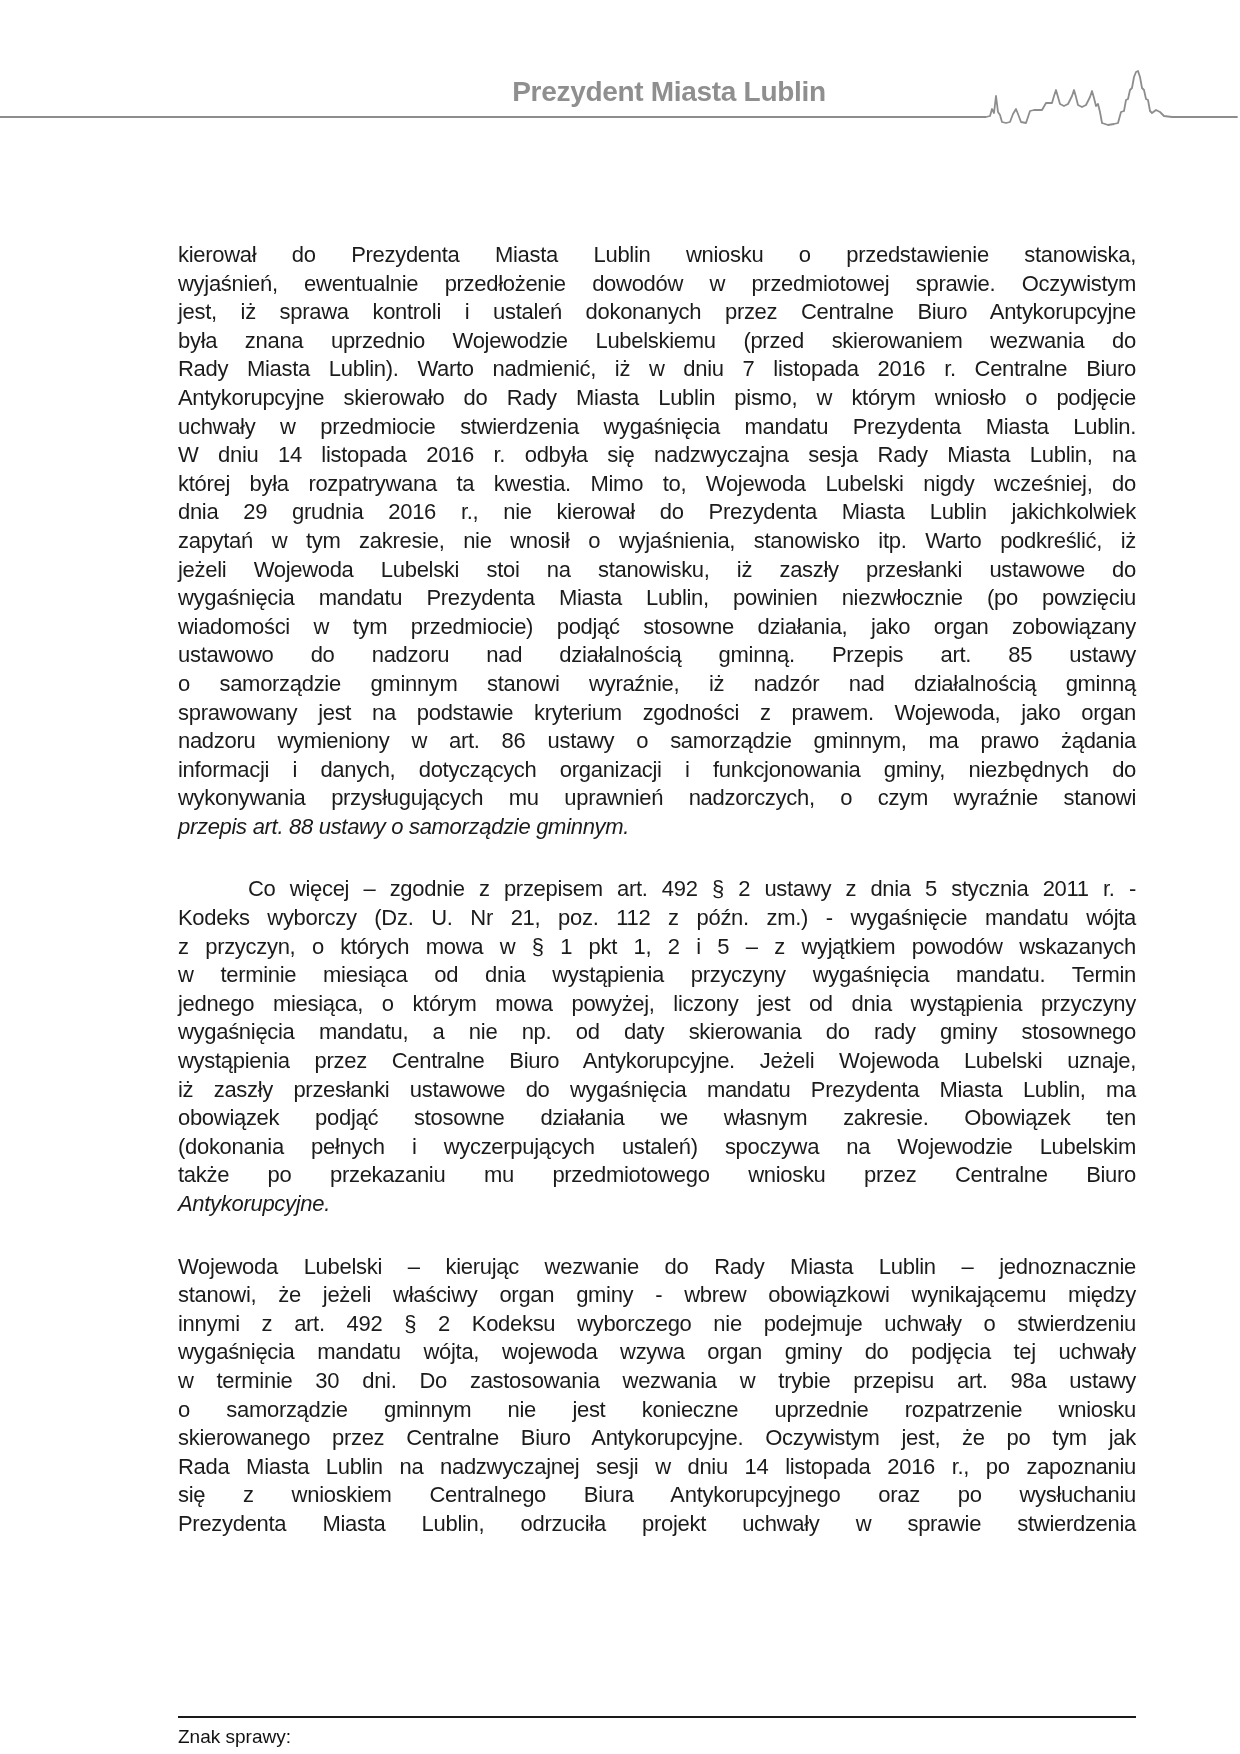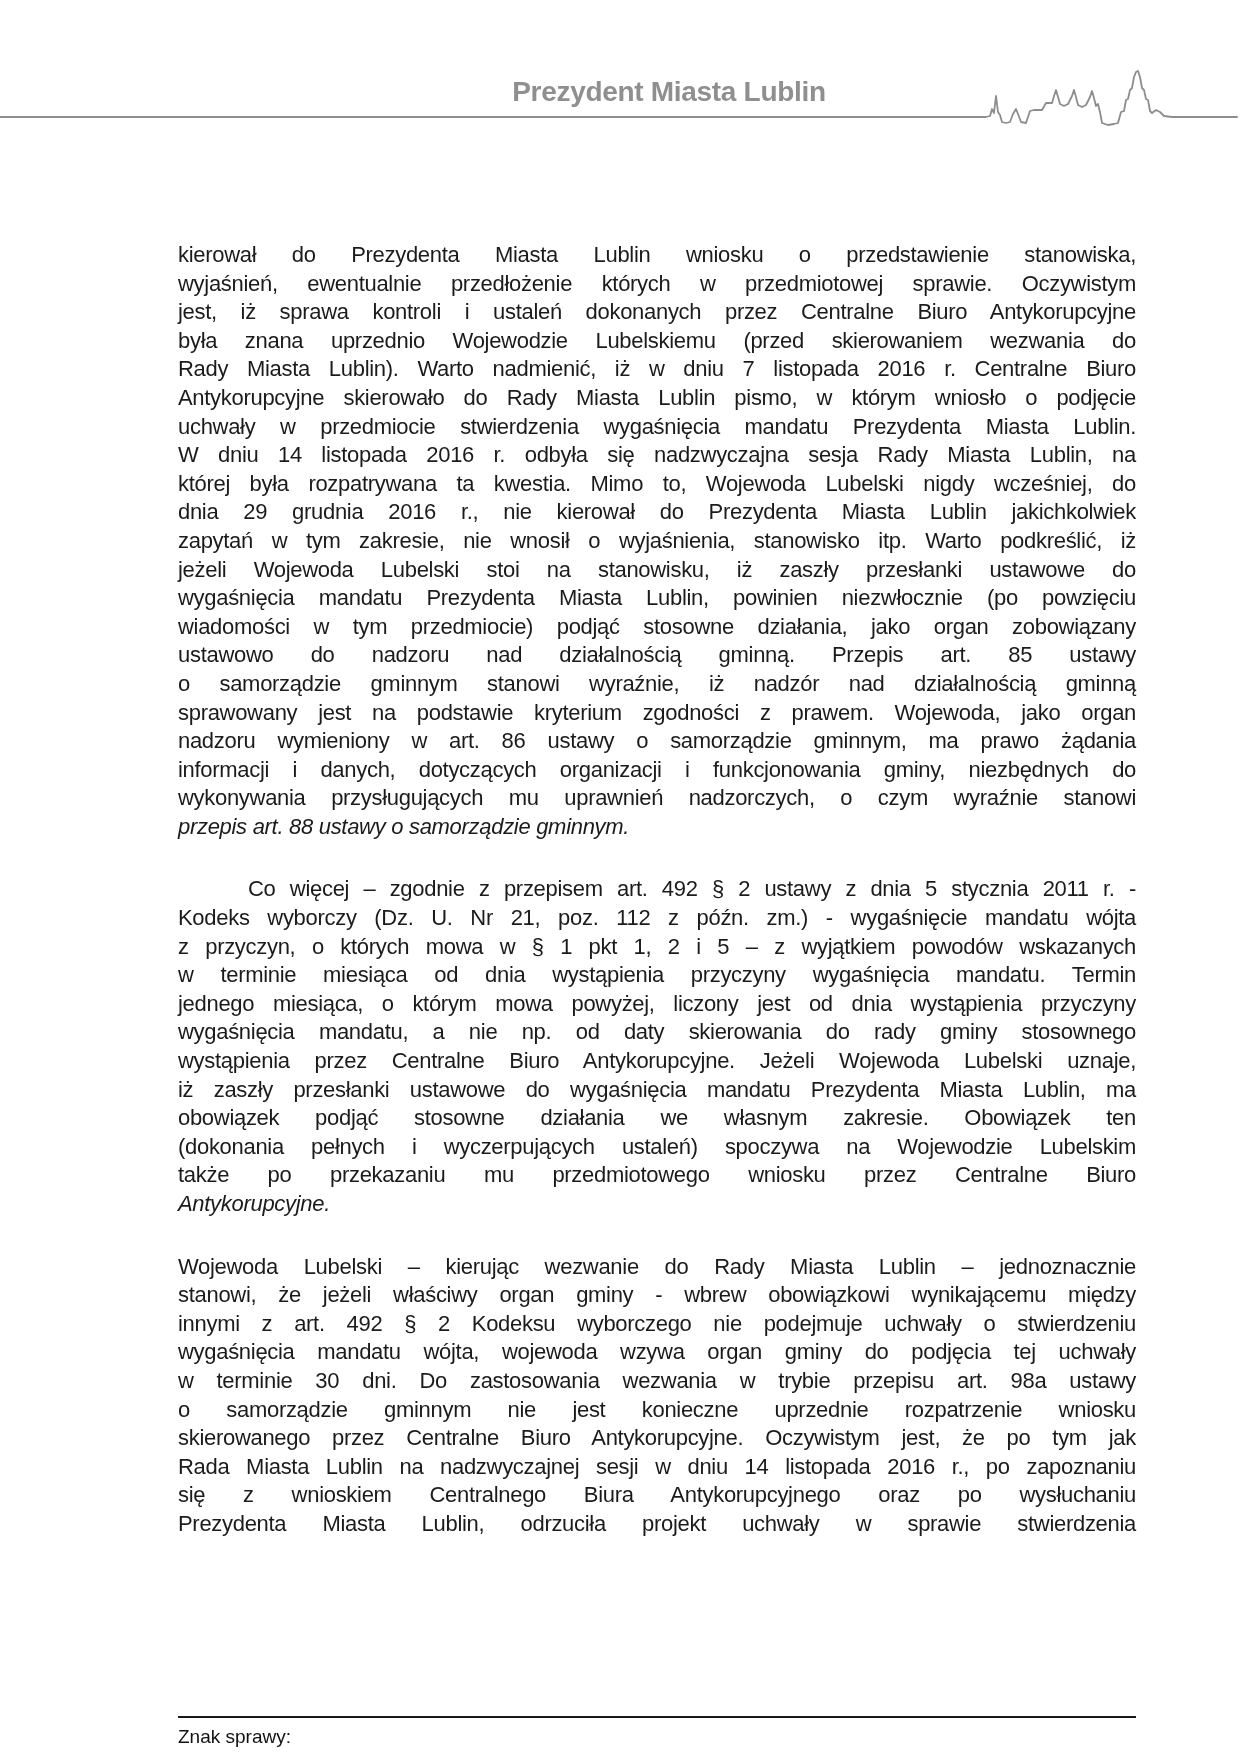--- a/index.html
+++ b/index.html
@@ -53,21 +53,21 @@
               1114,124 1118,123 1121,112 1124,111 1126,100 1128,99 1130,90 1132,88 1134,77 1136,72
               1138,71 1140,77 1142,88 1144,90 1146,99 1148,100 1150,111 1152,113 1156,110 1160,112
               1164,116 1172,117 1237,117"></polyline>
   </svg>
 
   <div class="header-title">Prezydent Miasta Lublin</div>
 
   <div class="body-text">
     <div class="para">
         <div class="line">kierował do Prezydenta Miasta Lublin wniosku o przedstawienie stanowiska,</div>
-        <div class="line">wyjaśnień, ewentualnie przedłożenie których w przedmiotowej sprawie. Oczywistym</div>
+        <div class="line">wyjaśnień, ewentualnie przedłożenie dowodów w przedmiotowej sprawie. Oczywistym</div>
         <div class="line">jest, iż sprawa kontroli i ustaleń dokonanych przez Centralne Biuro Antykorupcyjne</div>
         <div class="line">była znana uprzednio Wojewodzie Lubelskiemu (przed skierowaniem wezwania do</div>
         <div class="line">Rady Miasta Lublin). Warto nadmienić, iż w dniu 7 listopada 2016 r. Centralne Biuro</div>
         <div class="line">Antykorupcyjne skierowało do Rady Miasta Lublin pismo, w którym wniosło o podjęcie</div>
         <div class="line">uchwały w przedmiocie stwierdzenia wygaśnięcia mandatu Prezydenta Miasta Lublin.</div>
         <div class="line">W dniu 14 listopada 2016 r. odbyła się nadzwyczajna sesja Rady Miasta Lublin, na</div>
         <div class="line">której była rozpatrywana ta kwestia. Mimo to, Wojewoda Lubelski nigdy wcześniej, do</div>
         <div class="line">dnia 29 grudnia 2016 r., nie kierował do Prezydenta Miasta Lublin jakichkolwiek</div>
         <div class="line">zapytań w tym zakresie, nie wnosił o wyjaśnienia, stanowisko itp. Warto podkreślić, iż</div>
         <div class="line">jeżeli Wojewoda Lubelski stoi na stanowisku, iż zaszły przesłanki ustawowe do</div>

